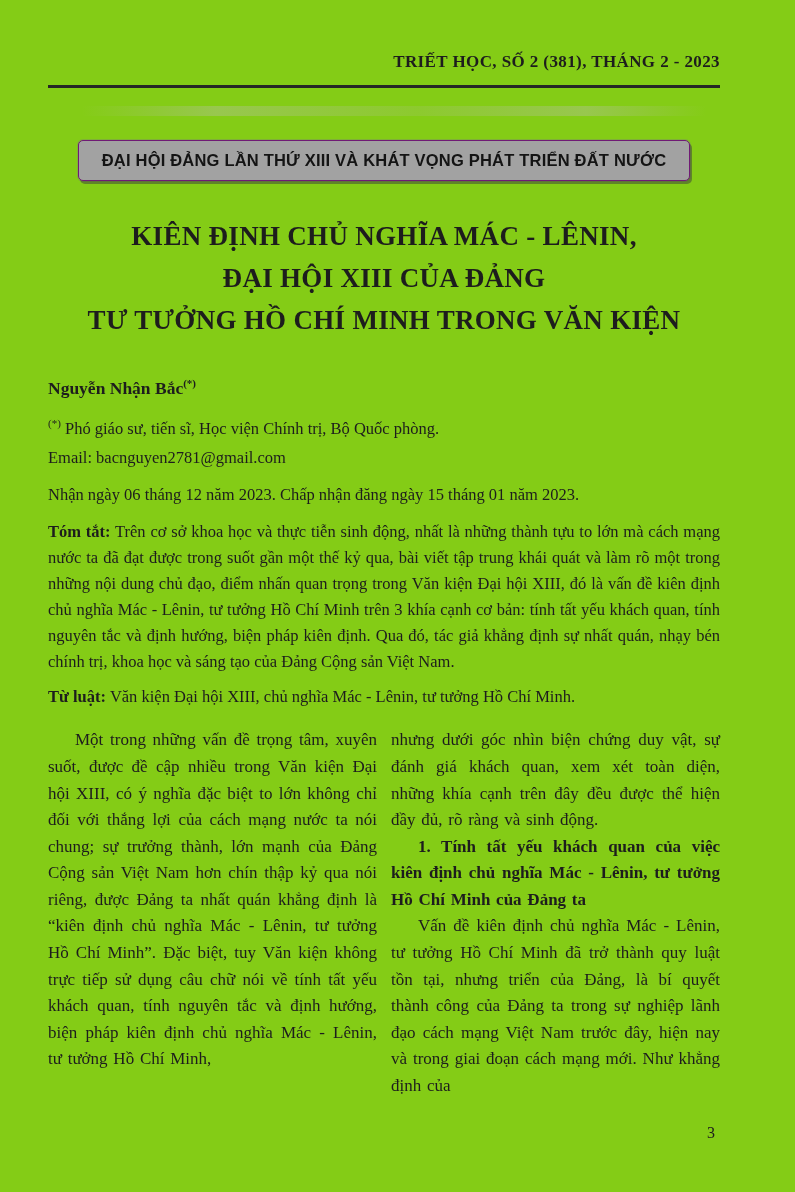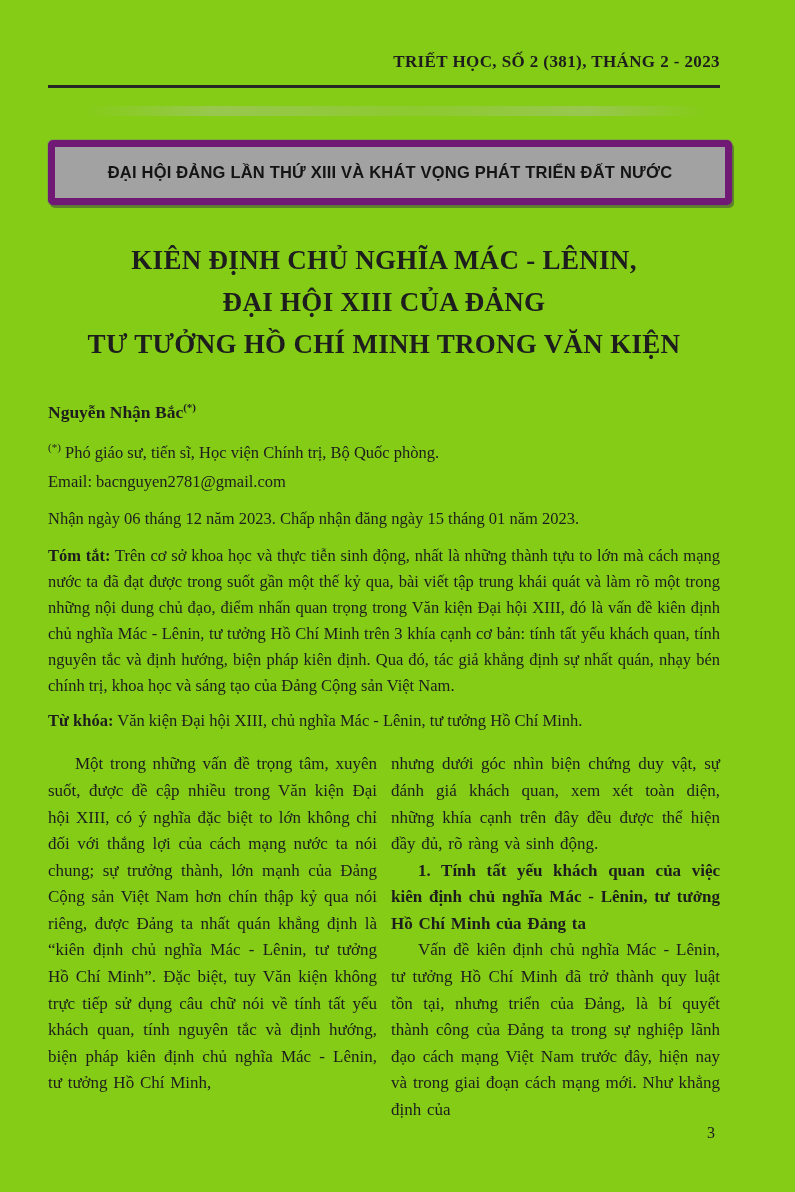--- a/index.html
+++ b/index.html
@@ -22,28 +22,28 @@
     letter-spacing:0.4px;
     white-space:nowrap;
   }
   .rule{height:3px;background:#262626;margin-top:13px;}
   .smudge{
     height:10px;margin-top:18px;
     background:linear-gradient(90deg, rgba(190,190,185,0) 5%, rgba(190,190,185,.35) 25%, rgba(190,190,185,.15) 55%, rgba(190,190,185,.35) 80%, rgba(190,190,185,0) 98%);
     border-radius:5px;
   }
   .banner{
-    width:684px;
+    width:612px;
     margin:24px auto 0;
     background:#a2a2a2;
-    border:7px solid #701a75;
+    border:1px solid #701a75;
     border-radius:5px;
     box-shadow:2px 3px 0 rgba(60,60,60,.5), 0 0 0 1px rgba(120,120,120,.35);
     text-align:center;
-    padding:16px 4px;
+    padding:10px 4px;
     font-family:"Liberation Sans", sans-serif;
     font-weight:bold;
     font-size:16.5px;
     letter-spacing:0.2px;
     color:#141414;
     box-sizing:border-box;
   }
   .title{
     margin:34px 0 0;
     text-align:center;
@@ -112,21 +112,21 @@
   <div class="email">Email: bacnguyen2781@gmail.com</div>
 
   <div class="dates">Nhận ngày 06 tháng 12 năm 2023. Chấp nhận đăng ngày 15 tháng 01 năm 2023.</div>
 
   <p class="abstract">
     <b>Tóm tắt:</b>
     <span>Trên cơ sở khoa học và thực tiễn sinh động, nhất là những thành tựu to lớn mà cách mạng nước ta đã đạt được trong suốt gần một thế kỷ qua, bài viết tập trung khái quát và làm rõ một trong những nội dung chủ đạo, điểm nhấn quan trọng trong Văn kiện Đại hội XIII, đó là vấn đề kiên định chủ nghĩa Mác - Lênin, tư tưởng Hồ Chí Minh trên 3 khía cạnh cơ bản: tính tất yếu khách quan, tính nguyên tắc và định hướng, biện pháp kiên định. Qua đó, tác giả khẳng định sự nhất quán, nhạy bén chính trị, khoa học và sáng tạo của Đảng Cộng sản Việt Nam.</span>
   </p>
 
   <p class="keywords">
-    <b>Từ khóa:</b>
+    <b>Từ luật:</b>
     <span>Văn kiện Đại hội XIII, chủ nghĩa Mác - Lênin, tư tưởng Hồ Chí Minh.</span>
   </p>
 
   <div class="columns">
     <div class="col">
       <p class="para indent">Một trong những vấn đề trọng tâm, xuyên suốt, được đề cập nhiều trong Văn kiện Đại hội XIII, có ý nghĩa đặc biệt to lớn không chỉ đối với thắng lợi của cách mạng nước ta nói chung; sự trưởng thành, lớn mạnh của Đảng Cộng sản Việt Nam hơn chín thập kỷ qua nói riêng, được Đảng ta nhất quán khẳng định là “kiên định chủ nghĩa Mác - Lênin, tư tưởng Hồ Chí Minh”. Đặc biệt, tuy Văn kiện không trực tiếp sử dụng câu chữ nói về tính tất yếu khách quan, tính nguyên tắc và định hướng, biện pháp kiên định chủ nghĩa Mác - Lênin, tư tưởng Hồ Chí Minh,</p>
     </div>
     <div class="col">
       <p class="para">nhưng dưới góc nhìn biện chứng duy vật, sự đánh giá khách quan, xem xét toàn diện, những khía cạnh trên đây đều được thể hiện đầy đủ, rõ ràng và sinh động.</p>
       <p class="para heading indent">1. Tính tất yếu khách quan của việc kiên định chủ nghĩa Mác - Lênin, tư tưởng Hồ Chí Minh của Đảng ta</p>

